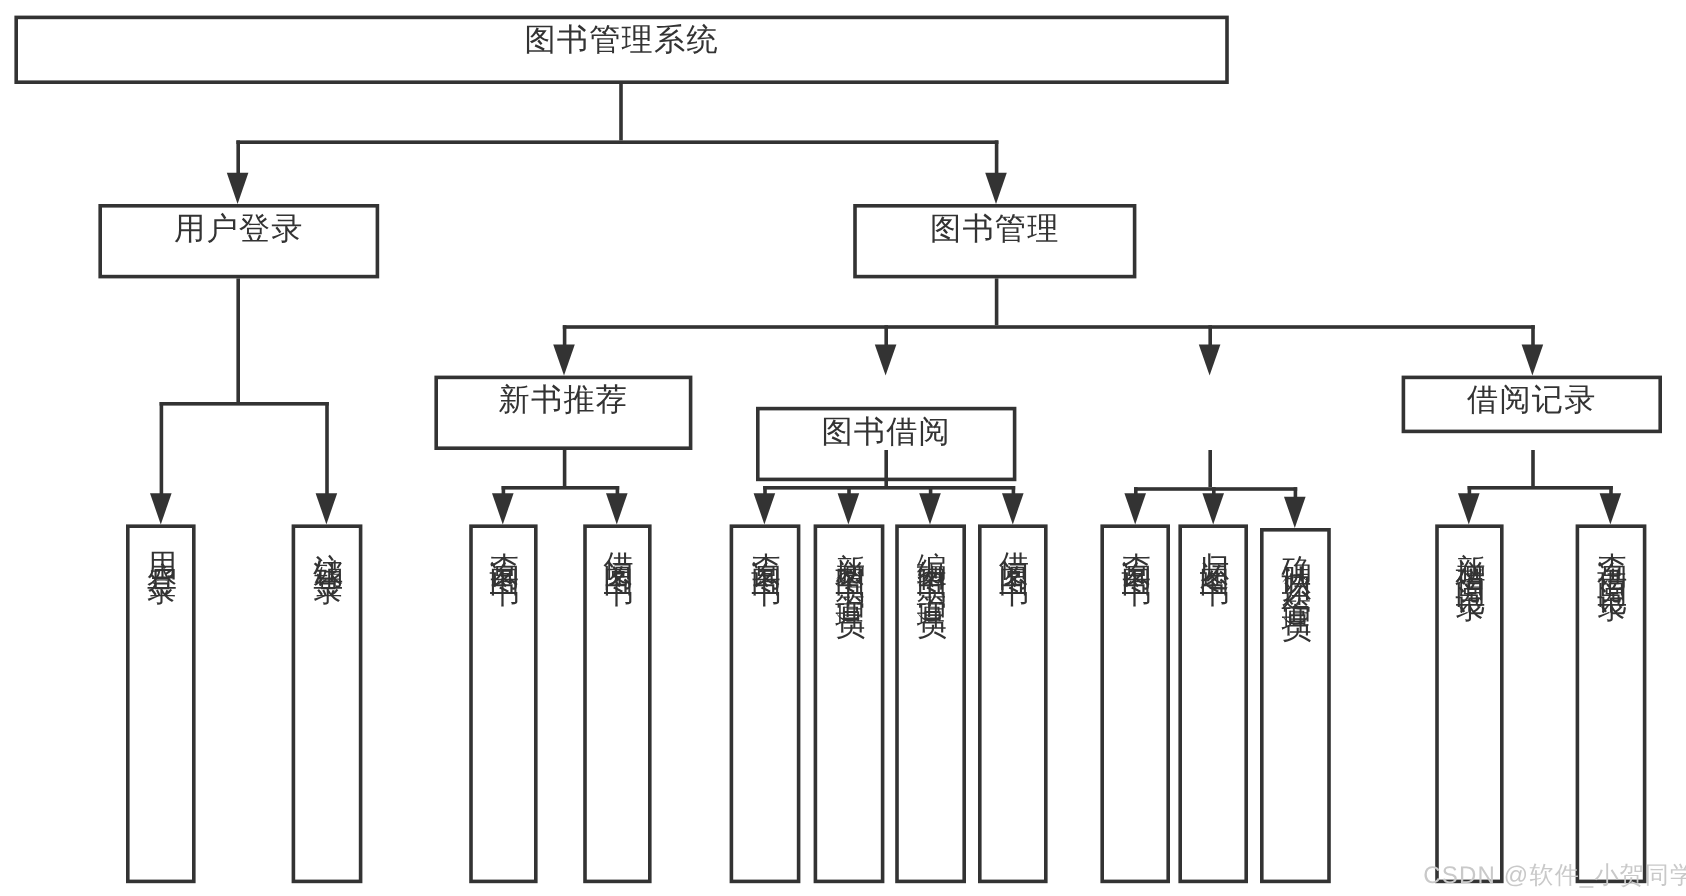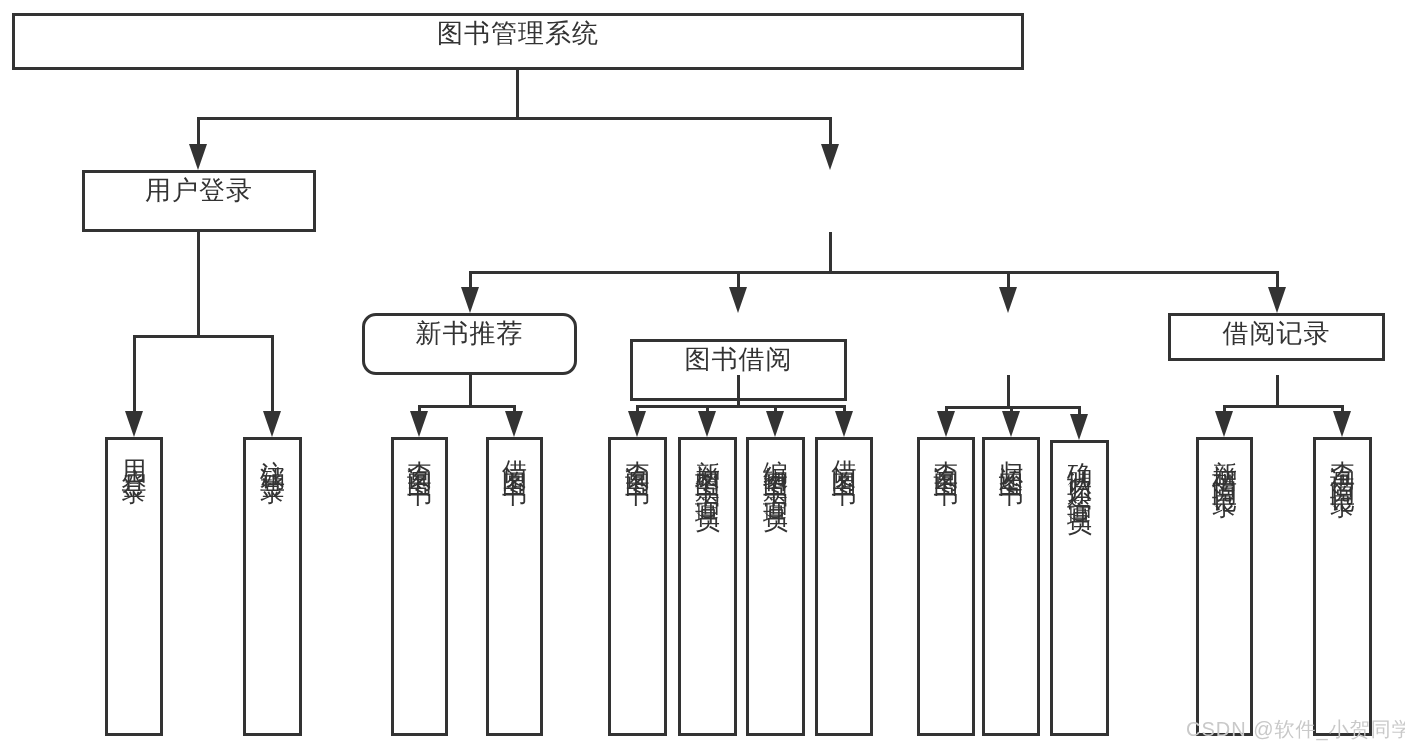--- a/index.html
+++ b/index.html
@@ -52,22 +52,25 @@
 
 <div class="stage">
 
   <div class="box h" style="left:12px; top:13px; width:1012px; height:57px;">
     <span>图书管理系统</span>
   </div>
 
   <div class="box h" style="left:82px; top:170px; width:234px; height:62px;">
     <span>用户登录</span>
   </div>
+  <div class="box h" style="left:711px; top:170px; width:236px; height:62px;">
+    <span>图书管理</span>
+  </div>
 
-  <div class="box h" style="left:362px; top:313px; width:215px; height:62px;border-radius:14px;">
+  <div class="box h" style="left:362px; top:313px; width:215px; height:62px;">
     <span>新书推荐</span>
   </div>
   <div class="box h" style="left:630px; top:313px; width:217px; height:62px;margin-top:26px;">
     <span>图书借阅</span>
   </div>
   <div class="box h" style="left:1168px; top:313px; width:217px; height:48px;">
     <span>借阅记录</span>
   </div>
 
   <div class="box v" style="left:105px; top:437px; width:58px; height:299px;">

